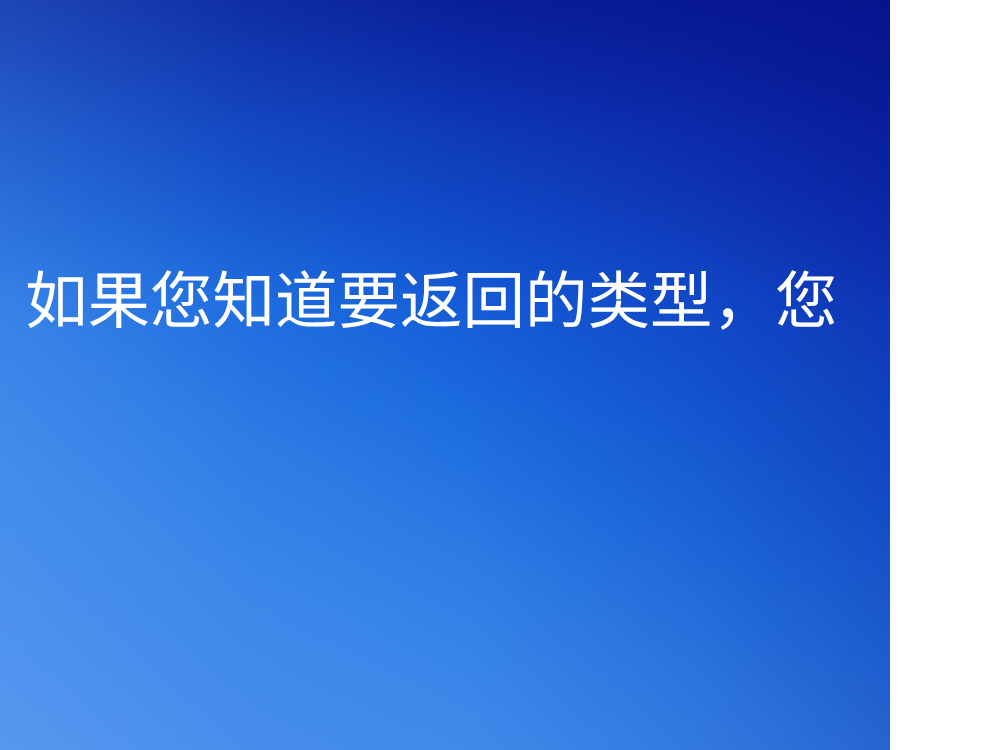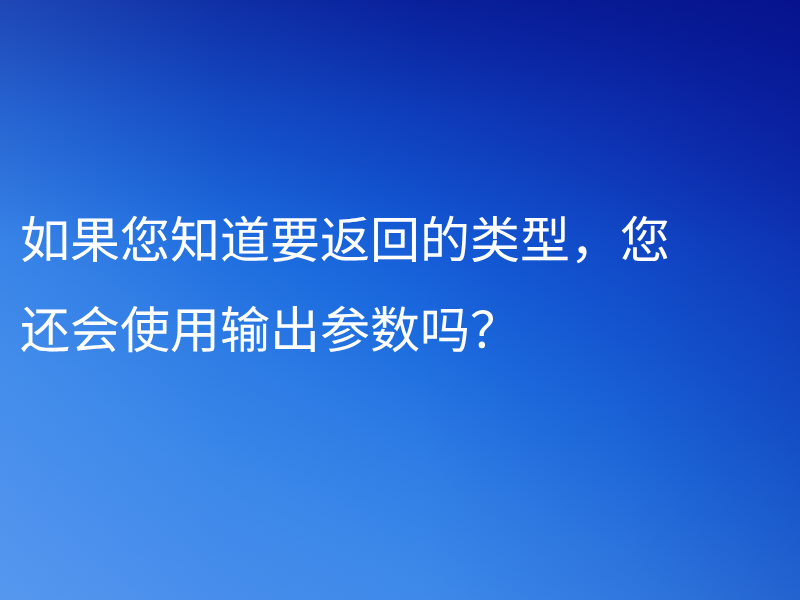--- a/index.html
+++ b/index.html
@@ -11,21 +11,21 @@
     overflow: hidden;
   }
 
   body {
     font-family: "Liberation Sans", "DejaVu Sans", sans-serif;
   }
 
   
   #card {
     position: relative;
-    width: 800px;
+    width: 712px;
     height: 600px;
     overflow: hidden;
     background-color: #1768d8;
   }
 
   
   #gradient-base {
     position: absolute;
     inset: 0;
     background: linear-gradient(208deg,
@@ -92,16 +92,15 @@
 <div id="card">
 
   <div id="gradient-base"></div>
 
   <div id="gradient-vertical"></div>
 
   <div id="gradient-horizontal"></div>
 
   <div id="headline">
     <span class="headline-line">如果您知道要返回的类型，您</span>
-    <span class="headline-line">还会使用输出参数吗？</span>
   </div>
 
 </div>
 
 </body></html>

